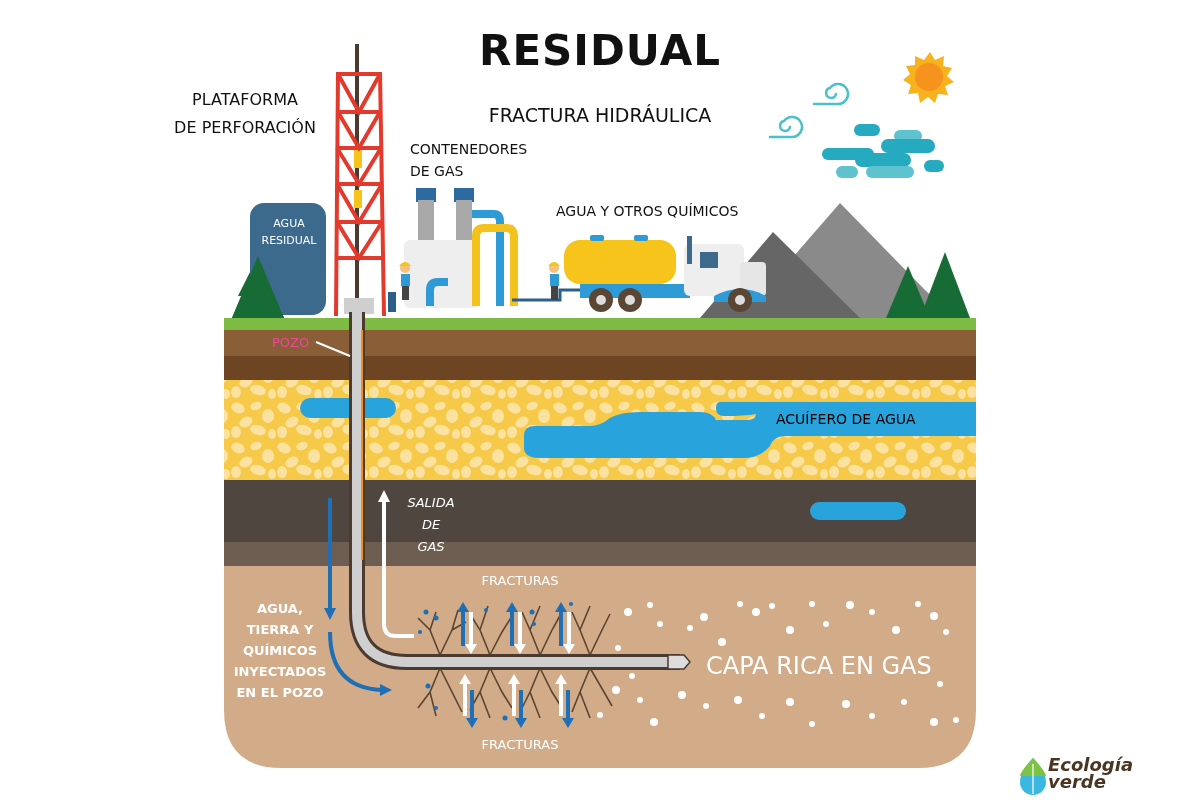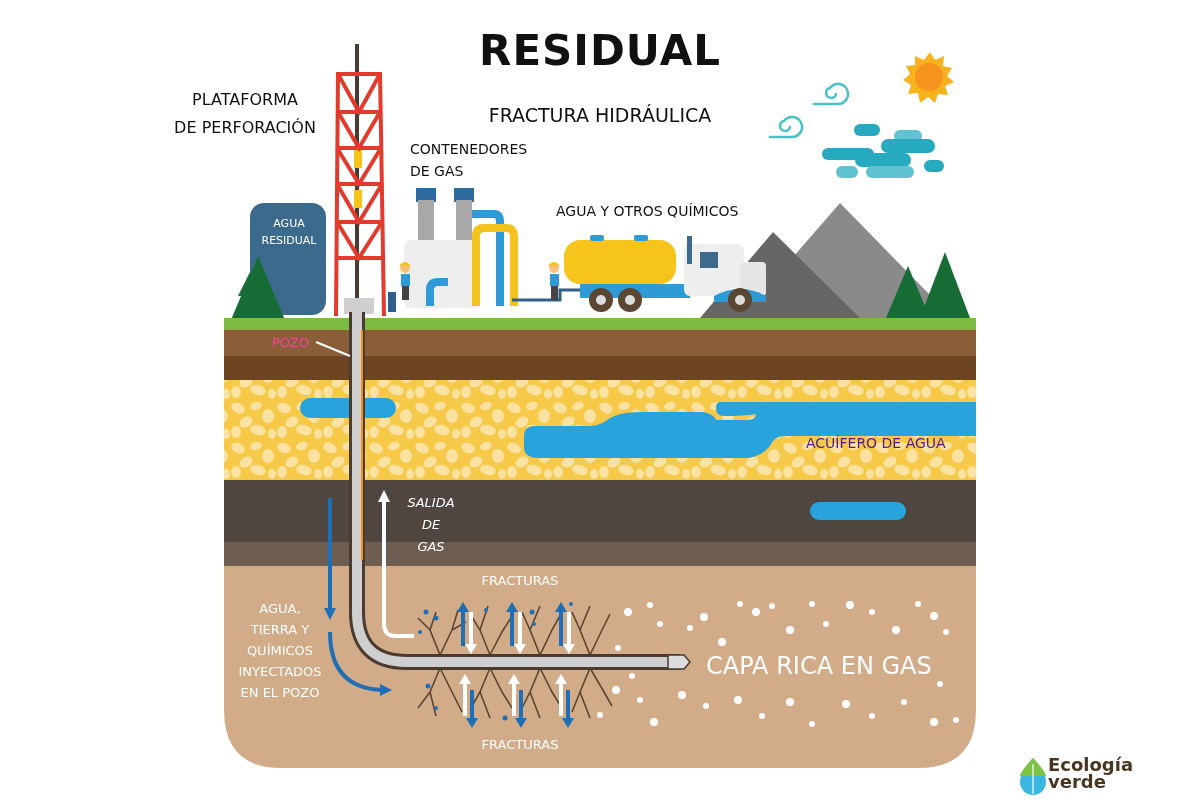--- a/index.html
+++ b/index.html
@@ -6,28 +6,28 @@
   body{width:1200px;height:800px;position:relative;overflow:hidden;font-family:"DejaVu Sans","Liberation Sans",sans-serif;}
   #stage{position:absolute;left:0;top:0;width:1200px;height:800px;}
   .lbl{position:absolute;color:#111;font-family:"DejaVu Sans",sans-serif;white-space:pre-line;}
   .title{left:400px;top:26px;width:400px;text-align:center;font-size:42px;font-weight:bold;letter-spacing:1px;}
   .subtitle{left:440px;top:104px;width:320px;text-align:center;font-size:19px;}
   .plat{left:150px;top:86px;width:190px;text-align:center;font-size:16px;line-height:28px;}
   .cont{left:410px;top:130px;font-size:14px;line-height:22px;margin-top:8px;}
   .agua-q{left:556px;top:203px;font-size:14px;}
   .residual{left:250px;top:215px;width:78px;text-align:center;font-size:11px;line-height:17px;color:#fff;}
   .pozo{left:272px;top:335px;font-size:13px;color:#ec4899;}
-  .acuifero{left:806px;top:411px;font-size:14px;color:#4c1d95;margin-top:24px;}
+  .acuifero{left:776px;top:411px;font-size:14px;color:#000000;}
   .salida{left:395px;top:492px;width:72px;text-align:center;font-size:13px;line-height:22px;color:#fff;font-style:italic;}
   .frac1{left:470px;top:573px;width:100px;text-align:center;font-size:13px;color:#fff;}
   .frac2{left:470px;top:737px;width:100px;text-align:center;font-size:13px;color:#fff;}
-  .inyect{left:230px;top:598px;width:100px;text-align:center;font-size:13px;line-height:21px;color:#fff;}
+  .inyect{left:230px;top:598px;width:100px;text-align:center;font-size:13px;line-height:21px;color:#fff;font-weight:bold;}
   .capa{left:706px;top:652px;font-size:24px;color:#fff;}
   .logo{position:absolute;left:1018px;top:756px;width:170px;height:40px;}
-  .logo-text{position:absolute;left:30px;top:0px;font-size:18px;line-height:17px;color:#4a3520;font-weight:bold;white-space:pre-line;}
+  .logo-text{position:absolute;left:30px;top:0px;font-size:18px;line-height:17px;color:#4a3520;font-weight:bold;font-style:italic;white-space:pre-line;}
 </style>
 </head>
 <body>
 
 <div id="stage">
 <svg width="1200" height="800" viewBox="0 0 1200 800" xmlns="http://www.w3.org/2000/svg">
   <defs>
     <clipPath id="groundClip">
       <path d="M224 318 H976 V710 Q976 768 918 768 H282 Q224 768 224 710 Z"></path>
     </clipPath>

